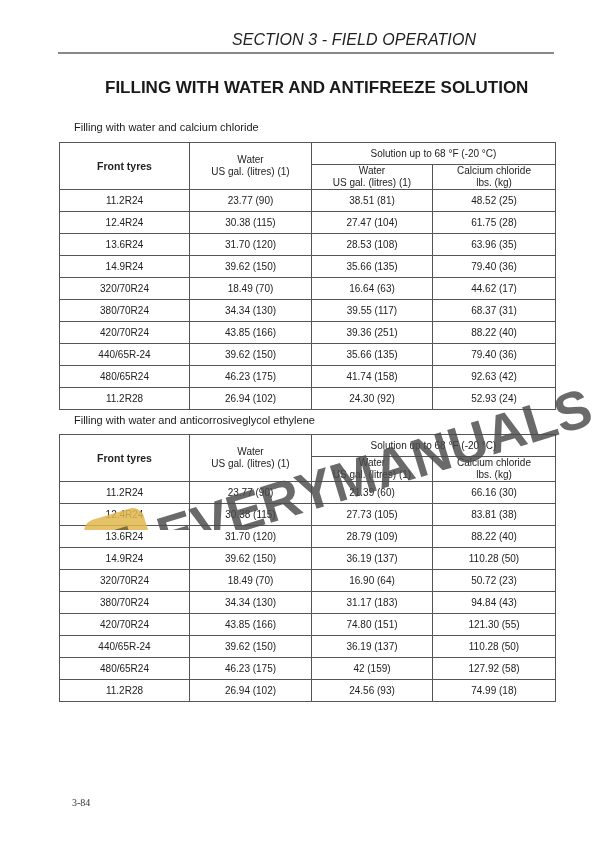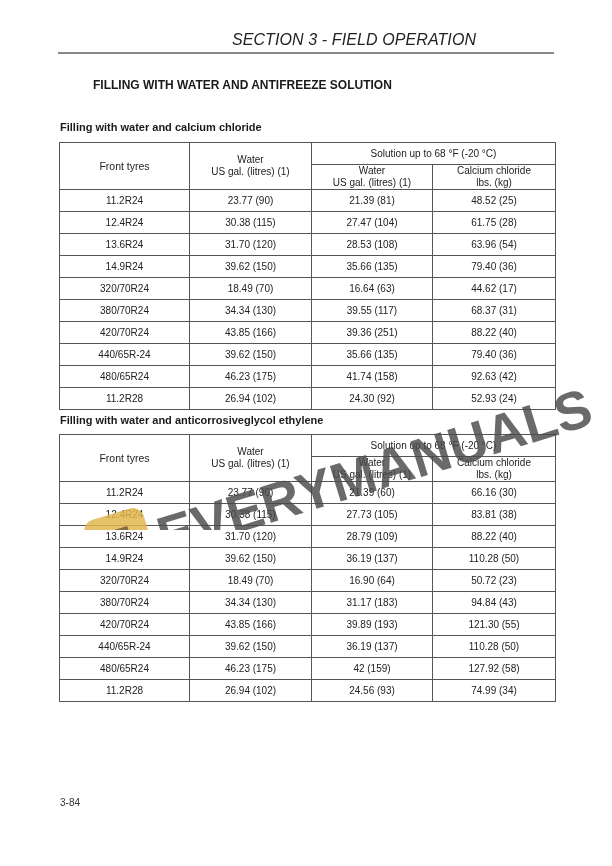--- a/index.html
+++ b/index.html
@@ -1,31 +1,31 @@
 <!DOCTYPE html>
 <html><head>
 <meta charset="utf-8">
 <style>
   html, body { margin:0; padding:0; background:#ffffff; }
   body { width:612px; height:866px; position:relative; overflow:hidden;
          font-family:"Liberation Sans", sans-serif; color:#1a1a1a; }
   .header-title { position:absolute; top:31px; left:0; width:612px; text-align:center;
          font-style:italic; font-size:16px; color:#222; letter-spacing:0.1px;padding-left:48px; }
   .header-rule { position:absolute; top:52px; left:58px; width:496px; height:2px; background:#888; }
-  .section-heading { position:absolute; top:78px; left:58px; font-weight:bold; font-size:12px;padding-left:35px; }
-  .sub-heading { position:absolute; left:60px; font-weight:bold; font-size:11px; }
+  .section-heading { position:absolute; top:78px; left:70px; font-weight:bold; font-size:17px;padding-left:35px; }
+  .sub-heading { position:absolute; left:74px; font-weight:normal; font-size:11px; }
   table.data { position:absolute; left:59px; width:496px; border-collapse:collapse;
          font-size:10px; color:#222; table-layout:fixed; }
   table.data td, table.data th { border:1px solid #555; text-align:center; vertical-align:middle;
          padding:0; font-weight:normal; line-height:12px; }
-  table.data th.bold { font-weight:normal; font-size:10.5px;margin-top:28px; }
+  table.data th.bold { font-weight:bold; font-size:10.5px;margin-top:28px; }
   table.data tr.body-row td { height:21px; }
   table.data tr.h1 th { height:21px; }
   table.data tr.h2 th { height:23px; }
-  .page-number { position:absolute; left:60px; top:797px; font-size:10px; color:#333; }
+  .page-number { position:absolute; left:72px; top:797px; font-size:10px; color:#333;font-family:Liberation Serif, serif; }
   .watermark { position:absolute; left:75px; top:330px; width:520px; height:200px; pointer-events:none; }
 </style>
 </head>
 <body>
 
 <div class="header-title">SECTION 3 - FIELD OPERATION</div>
 <div class="header-rule"></div>
 
 <div class="section-heading">FILLING WITH WATER AND ANTIFREEZE SOLUTION</div>
 
@@ -54,34 +54,34 @@
       <th>
         <div>Calcium chloride</div>
         <div>lbs. (kg)</div>
       </th>
     </tr>
   </thead>
   <tbody>
       <tr class="body-row">
         <td>11.2R24</td>
         <td>23.77 (90)</td>
-        <td>21.39 (81)</td>
+        <td>38.51 (81)</td>
         <td>48.52 (25)</td>
       </tr>
       <tr class="body-row">
         <td>12.4R24</td>
         <td>30.38 (115)</td>
         <td>27.47 (104)</td>
         <td>61.75 (28)</td>
       </tr>
       <tr class="body-row">
         <td>13.6R24</td>
         <td>31.70 (120)</td>
         <td>28.53 (108)</td>
-        <td>63.96 (54)</td>
+        <td>63.96 (35)</td>
       </tr>
       <tr class="body-row">
         <td>14.9R24</td>
         <td>39.62 (150)</td>
         <td>35.66 (135)</td>
         <td>79.40 (36)</td>
       </tr>
       <tr class="body-row">
         <td>320/70R24</td>
         <td>18.49 (70)</td>
@@ -182,40 +182,40 @@
       </tr>
       <tr class="body-row">
         <td>380/70R24</td>
         <td>34.34 (130)</td>
         <td>31.17 (183)</td>
         <td>94.84 (43)</td>
       </tr>
       <tr class="body-row">
         <td>420/70R24</td>
         <td>43.85 (166)</td>
-        <td>39.89 (193)</td>
+        <td>74.80 (151)</td>
         <td>121.30 (55)</td>
       </tr>
       <tr class="body-row">
         <td>440/65R-24</td>
         <td>39.62 (150)</td>
         <td>36.19 (137)</td>
         <td>110.28 (50)</td>
       </tr>
       <tr class="body-row">
         <td>480/65R24</td>
         <td>46.23 (175)</td>
         <td>42 (159)</td>
         <td>127.92 (58)</td>
       </tr>
       <tr class="body-row">
         <td>11.2R28</td>
         <td>26.94 (102)</td>
         <td>24.56 (93)</td>
-        <td>74.99 (34)</td>
+        <td>74.99 (18)</td>
       </tr>
     </tbody>
 </table>
 
 <svg class="watermark" viewBox="0 0 520 200">
   <g transform="rotate(-17 260 100)">
     <rect x="-10" y="115" width="62" height="62" rx="12" fill="#e0b64e" opacity="0.85"></rect>
     <text x="4" y="164" font-family="Liberation Sans, sans-serif" font-size="48" font-weight="bold" fill="#5a4a2a" opacity="0.7">E</text>
     <text x="60" y="170" font-family="Liberation Sans, sans-serif" font-size="54" font-weight="bold" fill="#4a4a4a" opacity="0.82">EVERYMANUALS.COM</text>
   </g>

